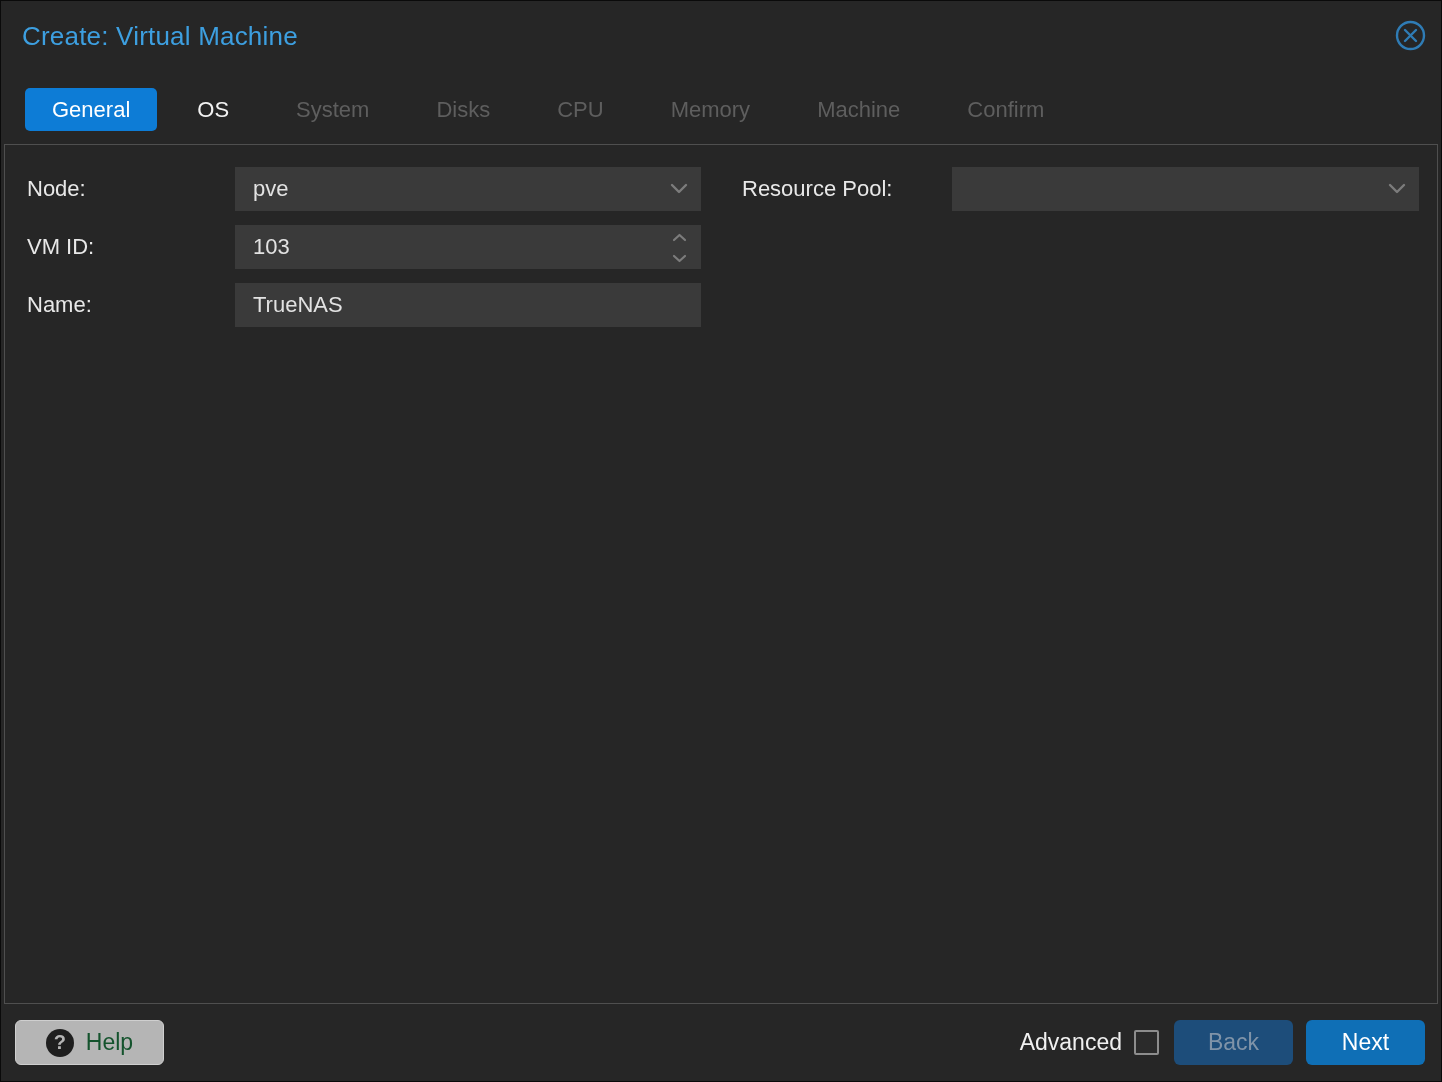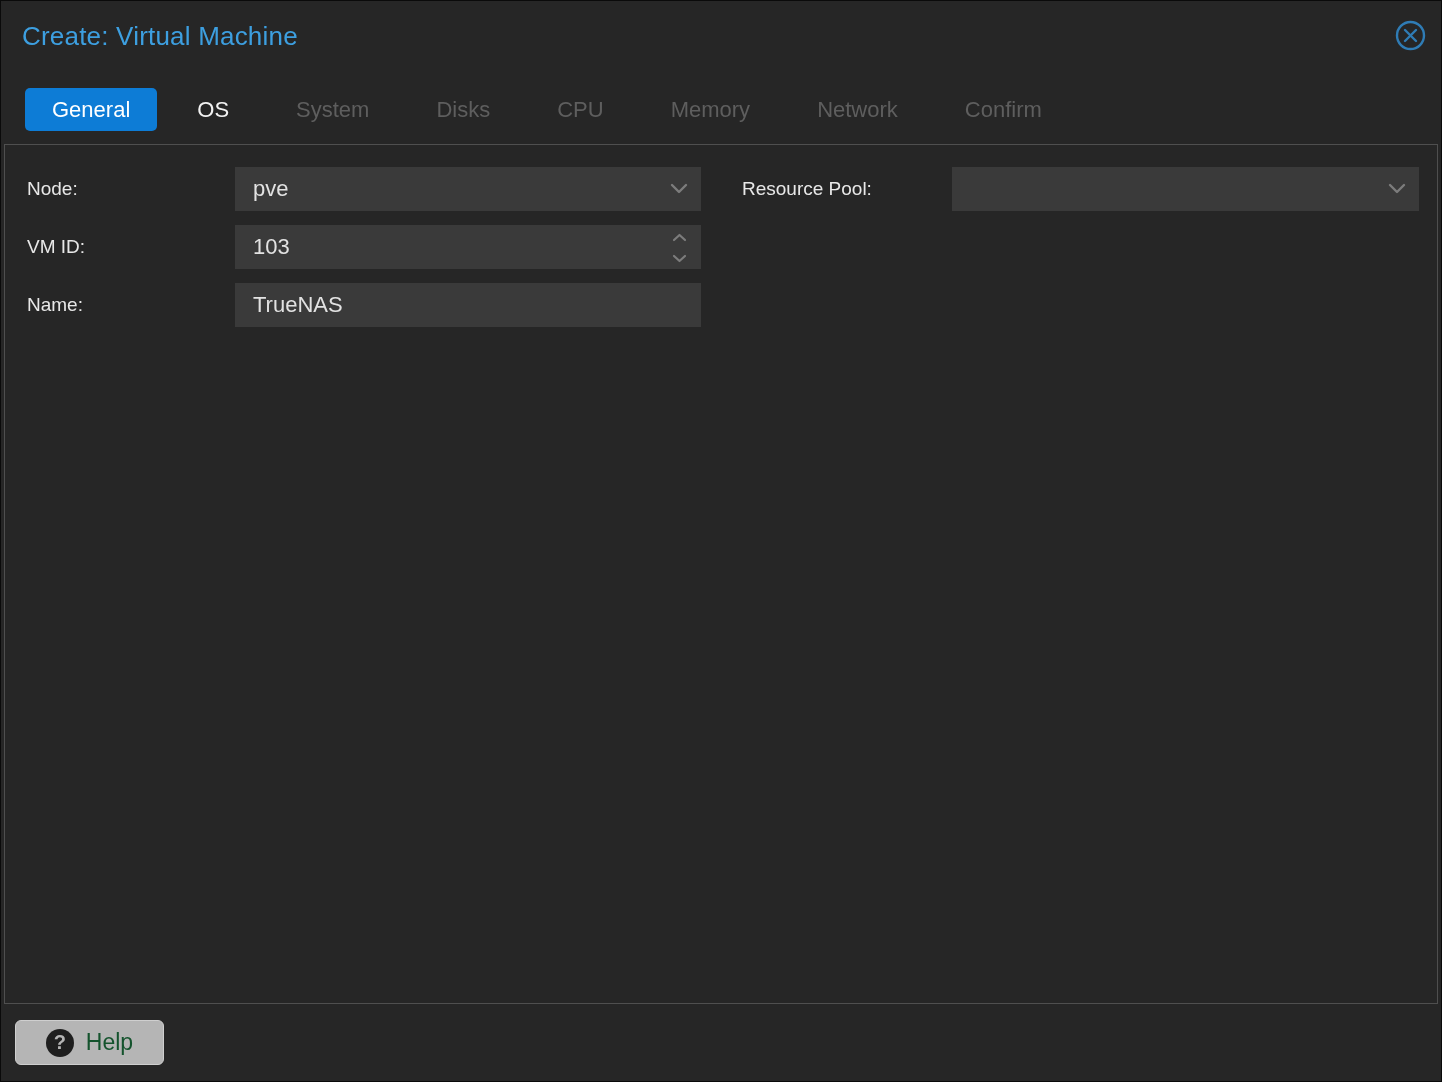--- a/index.html
+++ b/index.html
@@ -79,21 +79,21 @@
     right: 3px;
     top: 143px;
     bottom: 77px;
     background: #262626;
     border: 1px solid #4f4f4f;
   }
   .field-label {
     position: absolute;
     top: 50%;
     transform: translateY(-50%);
-    font-size: 19px;
+    font-size: 22px;
     color: #e8e8e8;
     white-space: nowrap;
   }
   .field {
     position: absolute;
     height: 44px;
     background: #3a3a3a;
     display: flex;
     align-items: center;
   }
@@ -218,21 +218,21 @@
     </div>
   </div>
 
   <div class="tabbar">
     <div class="tab active">General</div>
     <div class="tab enabled">OS</div>
     <div class="tab">System</div>
     <div class="tab">Disks</div>
     <div class="tab">CPU</div>
     <div class="tab">Memory</div>
-    <div class="tab">Network</div>
+    <div class="tab">Machine</div>
     <div class="tab">Confirm</div>
   </div>
 
   <div class="body-panel">
 
     <div class="field-label" style="left:22px; top:22px; height:44px; line-height:44px; transform:none;">Node:</div>
     <div class="field" style="left:230px; top:22px; width:466px;">
       <input type="text" value="pve" style="">
       <div class="trigger">
         <span>
@@ -277,15 +277,21 @@
       <input type="text" value="TrueNAS" style="">
     </div>
 
   </div>
 
   <div class="footer">
     <div class="help-btn">
       <span class="help-icon">?</span>
       <span class="help-label">Help</span>
     </div>
+    <div class="footer-right">
+      <span class="advanced-label">Advanced</span>
+      <div class="advanced-checkbox"></div>
+      <button class="btn btn-back" disabled="">Back</button>
+      <button class="btn btn-next">Next</button>
+    </div>
   </div>
 
 </div>
 
 </body></html>

